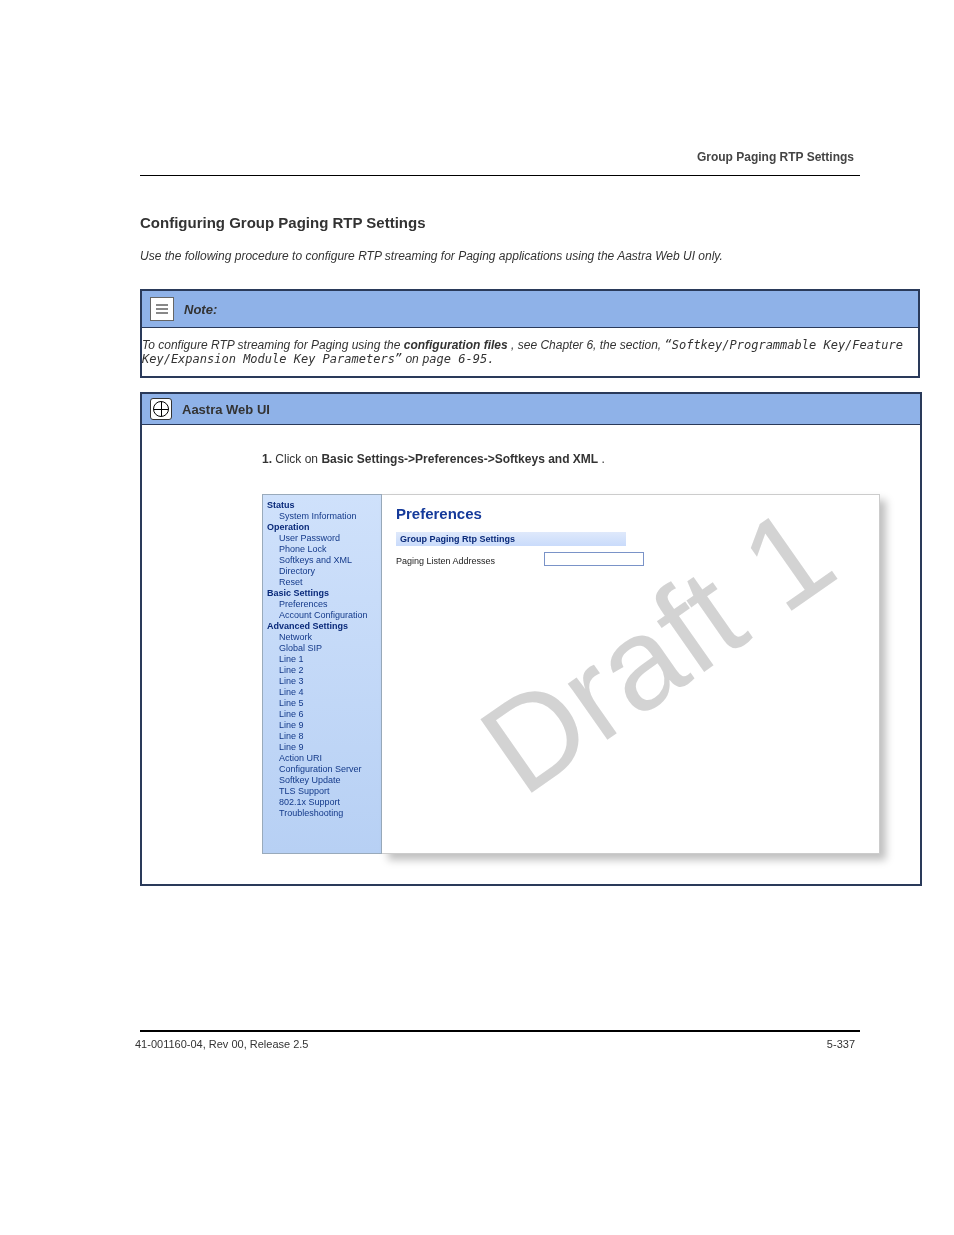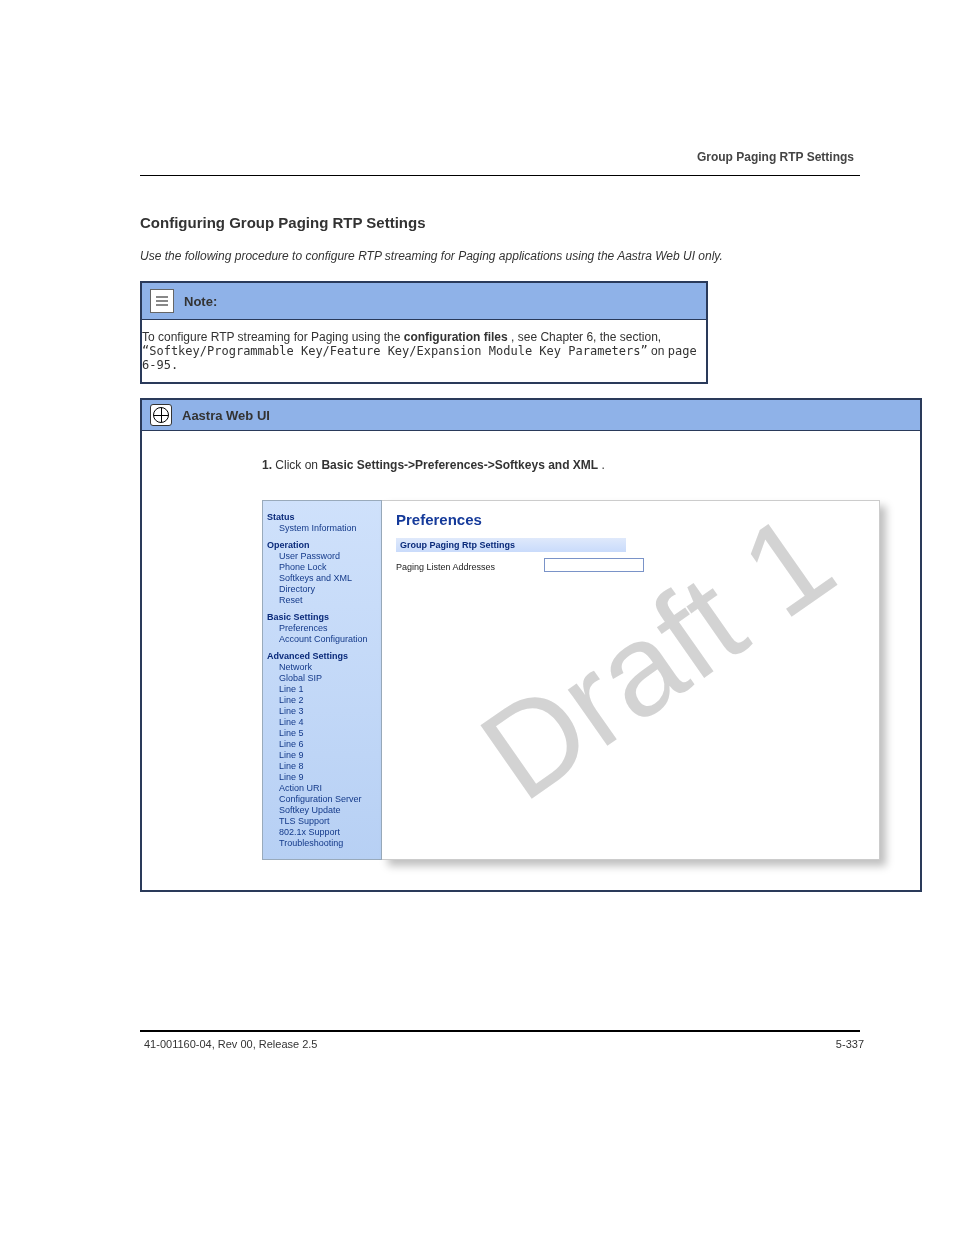--- a/index.html
+++ b/index.html
@@ -10,21 +10,21 @@
     font-size:11px; color:#333; background:#fff; position:relative;
   }
   .page { position:relative; width:954px; height:1235px; padding:95px 100px 0 140px; }
   .topline { border-top:1px solid #000; width:720px; margin:80px 0 0 0; }
   .header-right { position:absolute; top:150px; right:100px; font-size:12px; font-weight:bold; color:#444; }
 
   .section-title { font-size:15px; font-weight:bold; margin-top:38px; }
   .para { font-size:12px; margin-top:16px; line-height:1.5;font-style:italic; }
 
   .callout {
-    margin-top:16px; border:2px solid #2a3a5a; width:568px;
+    margin-top:24px; border:2px solid #2a3a5a; width:780px;font-style:italic;
   }
   .callout-head {
     background:#8fb2e8; padding:6px 8px; display:flex; align-items:center; gap:10px;
     border-bottom:1px solid #2a3a5a;
   }
   .callout-head .note-icon {
     width:24px; height:24px; background:#fff; border:1px solid #666; position:relative;
   }
   .callout-head .note-icon::after{
     content:""; position:absolute; left:5px; right:5px; top:6px; height:2px; background:#888;
@@ -65,21 +65,21 @@
   .watermark {
     position:absolute; left:200px; top:150px; font-size:130px; color:#bdbdbd;
     transform:rotate(-35deg); pointer-events:none; user-select:none; z-index:5;
     font-weight:400; opacity:.65;
   }
 
   .sidenav {
     width:120px; background:linear-gradient(#cfe1fb,#b7d0f4);
     border:1px solid #9ab; font-size:9px; color:#143a8a; padding:4px 4px 6px 4px;
   }
-  .sidenav .grp { font-weight:bold; color:#0a2a7a; margin-top:7px; }
+  .sidenav .grp { font-weight:bold; color:#0a2a7a; margin-top:1px; }
   .sidenav .itm { padding-left:12px; margin-top:1px; cursor:pointer; }
 
   .content-pane {
     flex:1; border:1px solid #ccc; border-left:none; padding:10px 14px 100px 14px;
     background:#fff; box-shadow:6px 6px 8px rgba(0,0,0,.25);
     position:relative; min-height:360px;
   }
   .content-pane h2 {
     margin:0 0 10px 0; color:#153a9a; font-size:15px; font-weight:bold;
   }
@@ -87,21 +87,21 @@
     background:linear-gradient(#dfe9fb,#c9dbfb); color:#0a2a7a; font-weight:bold;
     font-size:9px; padding:2px 4px; margin-bottom:6px; width:230px;
   }
   .field-row { display:flex; align-items:flex-end; gap:8px; font-size:9px; color:#222; }
   .field-row label { width:140px; }
   .field-row input {
     width:100px; height:14px; border:1px solid #7a93c8; font-size:9px; padding:0 2px;
   }
 
   .footer-rule { position:absolute; left:140px; width:720px; top:1030px; border-top:2px solid #000; }
-  .footer-text  { position:absolute; left:144px; width:720px; top:1038px; font-size:11px; color:#333; display:flex; justify-content:space-between; }
+  .footer-text  { position:absolute; left:135px; width:720px; top:1038px; font-size:11px; color:#333; display:flex; justify-content:space-between; }
 </style>
 </head>
 <body>
 
 <div class="page">
   <div class="header-right">Group Paging RTP Settings</div>
   <div class="topline"></div>
 
   <div class="section-title">Configuring Group Paging RTP Settings</div>
   <div class="para">Use the following procedure to configure RTP streaming for Paging applications using the Aastra Web UI only.</div>

